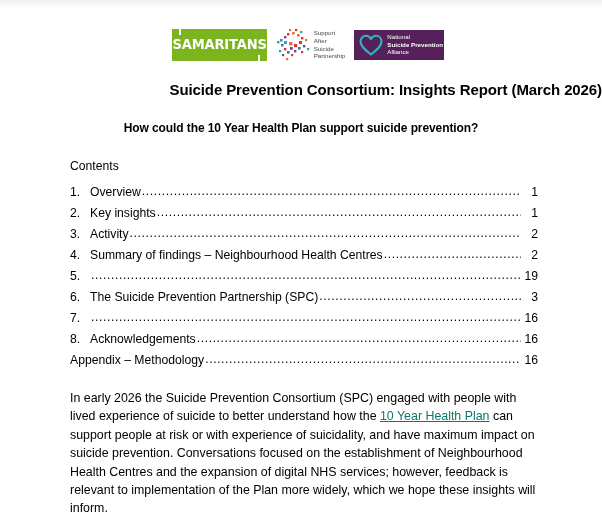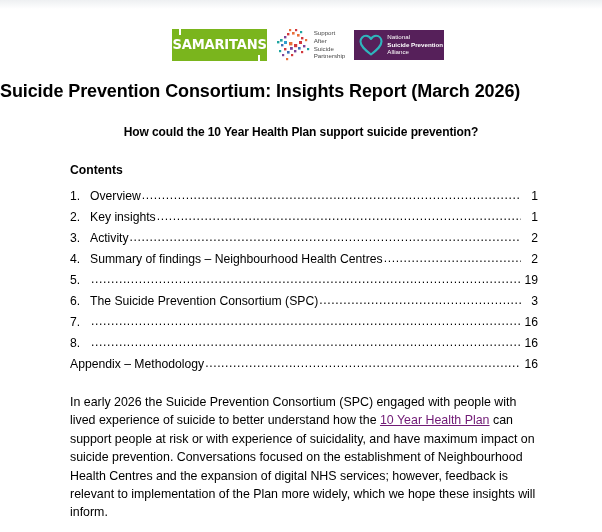--- a/index.html
+++ b/index.html
@@ -103,40 +103,40 @@
     font-family: "Liberation Sans", sans-serif;
     font-size: 6.2px;
     line-height: 7.4px;
     color: #ffffff;
     white-space: nowrap;
   }
   .nspa-words .strong { font-weight: bold; }
 
   
   .doc-title {
-    text-align: left;
+    text-align: right;
     font-weight: bold;
-    font-size: 18px;
+    font-size: 15px;
     margin: 26px 0 0 0;
     letter-spacing: -0.1px;
   }
   .doc-subtitle {
     text-align: center;
     font-weight: bold;
     font-size: 12px;
     margin: 23px 0 0 0;
     letter-spacing: -0.1px;
   }
 
   
   .content-area {
     padding: 0 64px 0 70px;
   }
   .contents-heading {
-    font-weight: bold;
+    font-weight: normal;
     font-size: 12.2px;
     margin: 24px 0 0 0;
   }
   .toc { margin-top: 9px; }
   .toc-row {
     display: flex;
     align-items: baseline;
     font-size: 12.2px;
     line-height: 21px;
     white-space: nowrap;
@@ -169,21 +169,21 @@
     margin: 25px 0 0 0;
   }
   .section-heading .snum { margin-right: 7px; }
   .body-par {
     font-size: 12.4px;
     line-height: 18.4px;
     margin: 18px 0 0 0;
     text-align: left;
   }
   .doclink {
-    color: #701a75;
+    color: #0f766e;
     text-decoration: underline;
     cursor: pointer;
   }
 </style>
 </head>
 <body>
 
 <div class="viewer-top-band"></div>
 
 <div class="page">
@@ -281,31 +281,32 @@
           <span class="toc-dots">...........................................................................................................................................</span>
           <span class="toc-page">2</span>
         </div>
         <div class="toc-row">
           <span class="toc-num">5.</span>
           <span class="toc-dots">...........................................................................................................................................</span>
           <span class="toc-page">19</span>
         </div>
         <div class="toc-row">
           <span class="toc-num">6.</span>
-          <span class="toc-label">The Suicide Prevention Consortium (SPC)</span>
+          <span class="toc-label">The Suicide Prevention Partnership (SPC)</span>
           <span class="toc-dots">...........................................................................................................................................</span>
           <span class="toc-page">3</span>
         </div>
         <div class="toc-row">
           <span class="toc-num">7.</span>
           <span class="toc-dots">...........................................................................................................................................</span>
           <span class="toc-page">16</span>
         </div>
         <div class="toc-row">
           <span class="toc-num">8.</span>
+          <span class="toc-label">Acknowledgements</span>
           <span class="toc-dots">...........................................................................................................................................</span>
           <span class="toc-page">16</span>
         </div>
         <div class="toc-row no-num">
           <span class="toc-label">Appendix – Methodology</span>
           <span class="toc-dots">...........................................................................................................................................</span>
           <span class="toc-page">16</span>
         </div>
       </div>
 

